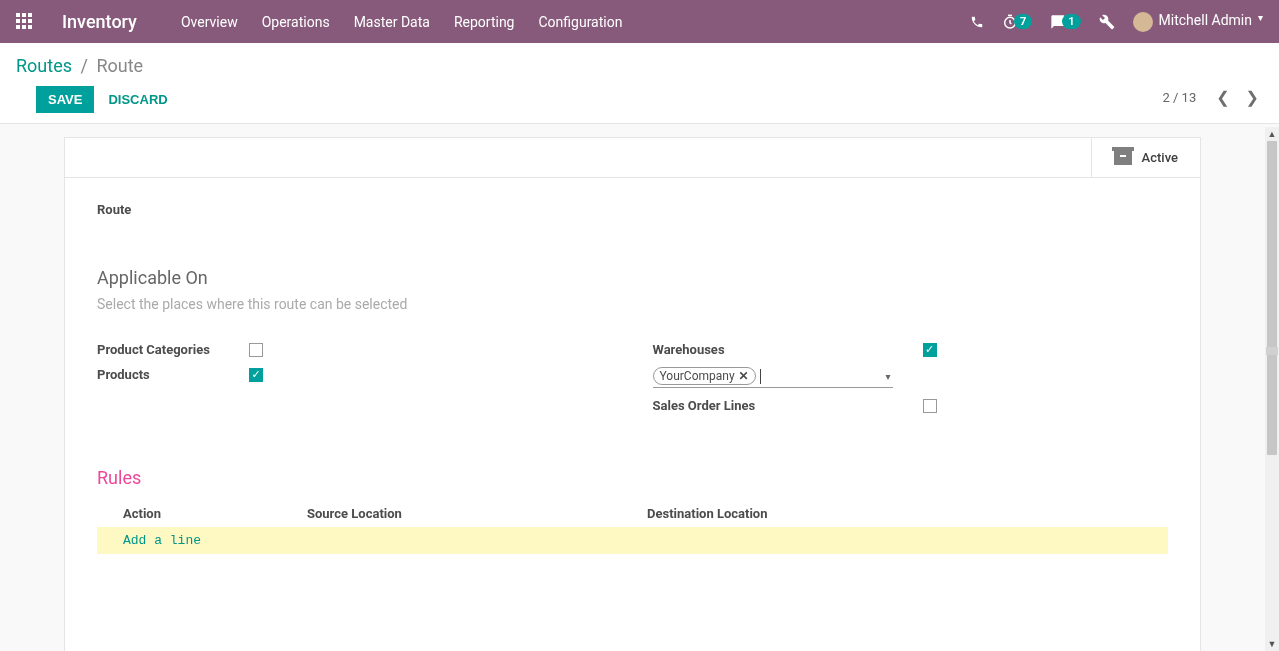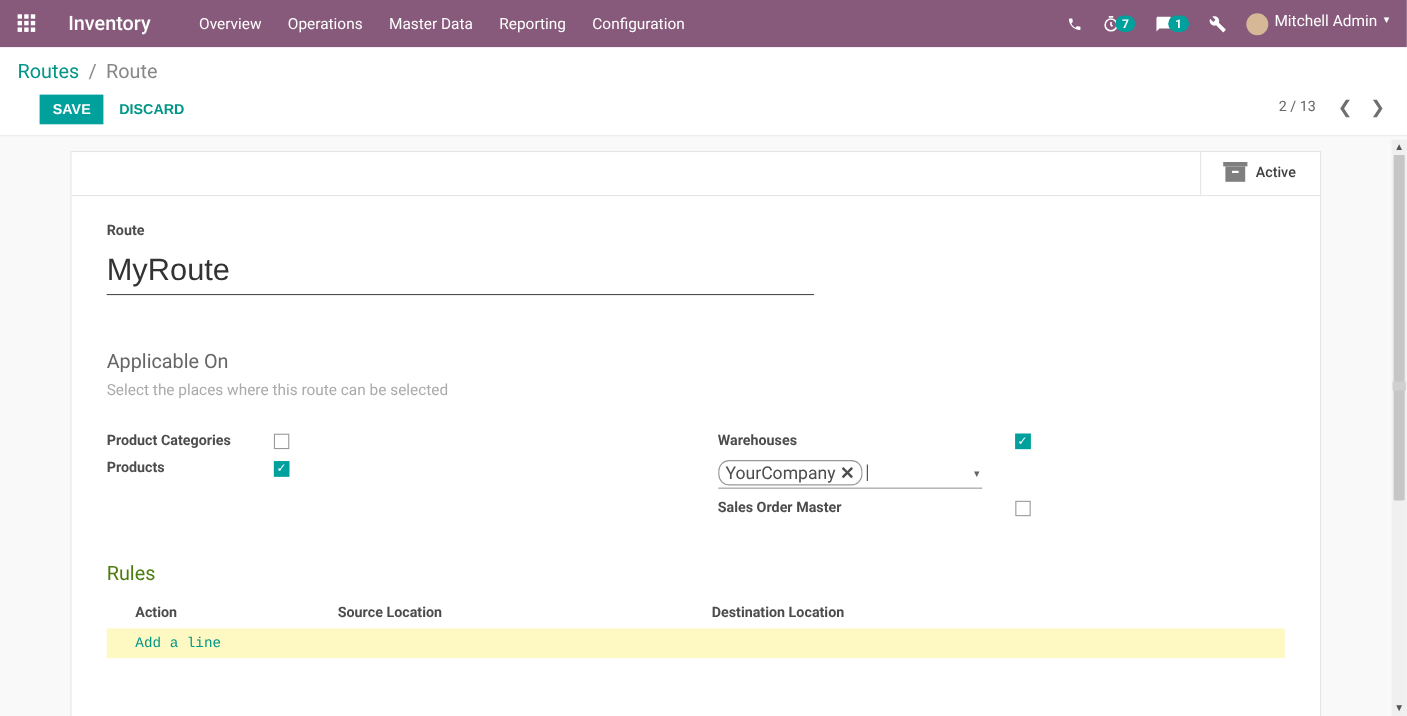--- a/index.html
+++ b/index.html
@@ -45,26 +45,26 @@
   .section-title { font-size: 18px; color: #666; margin-top: 50px; margin-bottom: 8px; }
   .section-hint { color: #aaa; font-size: 14px; margin-bottom: 30px; }
   
   .grid-2col { display: flex; gap: 40px; }
   .col { flex: 1; }
   .field-row { display: flex; align-items: center; margin-bottom: 10px; }
   .field-row .lbl { width: 152px; font-weight: 700; color: #4c4c4c; font-size: 13px; }
   .checkbox { width: 14px; height: 14px; border: 1px solid #999; display: inline-flex; align-items: center; justify-content: center; cursor: pointer; }
   .checkbox.checked { background: #00A09D; border-color: #00A09D; color: #fff; font-size: 11px; }
   .tag-field { flex: 1; max-width: 240px; border-bottom: 1px solid #999; padding-bottom: 2px; display: flex; align-items: center; gap: 4px; position: relative; }
-  .tag { border: 1px solid #999; border-radius: 10px; padding: 1px 6px; font-size: 16px; color: #4c4c4c; display: inline-flex; align-items: center; gap: 4px; }
+  .tag { border: 1px solid #999; border-radius: 10px; padding: 1px 6px; font-size: 12px; color: #4c4c4c; display: inline-flex; align-items: center; gap: 4px; }
   .tag-x { font-weight: 700; cursor: pointer; }
   .tag-caret { position: absolute; right: 2px; font-size: 10px; color: #666; }
   .tag-cursor { width: 1px; height: 15px; background: #444; }
   
-  .rules-title { font-size: 18px; color: #4d7c0f; margin-top: 32px; margin-bottom: 12px; }
+  .rules-title { font-size: 18px; color: #ec4899; margin-top: 44px; margin-bottom: 12px; }
   .rules-table { width: 100%; border-collapse: collapse; }
   .rules-table th { text-align: left; font-weight: 700; color: #4c4c4c; padding: 6px 10px; font-size: 13px; }
   .rules-table th:first-child { padding-left: 26px; }
   .rules-table td { padding: 6px 10px; font-size: 13px; color: #4c4c4c; background: #f5f5f5; }
   .drag-handle { color: #888; cursor: move; padding-right: 6px; }
   .trash { color: #666; cursor: pointer; text-align: right; }
   .add-line td { background: #fef9c3; color: #009688; cursor: pointer; padding-left: 26px; font-family: Liberation Mono, monospace; }
   
   .vscroll { position: absolute; right: 0; top: 127px; bottom: 0; width: 14px; background: #f0f0f0; }
   .vscroll .up, .vscroll .down { height: 14px; text-align: center; font-size: 9px; color: #555; line-height: 14px; cursor: pointer; }
@@ -150,21 +150,20 @@
 <div class="scroll-area">
   <div class="form-sheet">
     <div class="button-box">
       <div class="stat-btn">
         <span class="archive-icon"></span>
         <span>Active</span>
       </div>
     </div>
     <div class="sheet-body">
       <label class="field-label">Route</label>
-      <input class="route-input" value="MyRoute" style="">
       
       <div class="section-title">Applicable On</div>
       <div class="section-hint">Select the places where this route can be selected</div>
       
       <div class="grid-2col">
         <div class="col">
           <div class="field-row">
             <span class="lbl">Product Categories</span>
             <span class="checkbox"></span>
           </div>
@@ -183,21 +182,21 @@
             <div class="tag-field">
               <span class="tag">
                 <span>YourCompany</span>
                 <span class="tag-x">✕</span>
               </span>
               <span class="tag-cursor"></span>
               <span class="tag-caret">▾</span>
             </div>
           </div>
           <div class="field-row">
-            <span class="lbl" style="width:270px">Sales Order Master</span>
+            <span class="lbl" style="width:270px">Sales Order Lines</span>
             <span class="checkbox"></span>
           </div>
         </div>
       </div>
       
       <div class="rules-title">Rules</div>
       <table class="rules-table">
         <thead>
           <tr>
             <th style="width:200px">Action</th>

